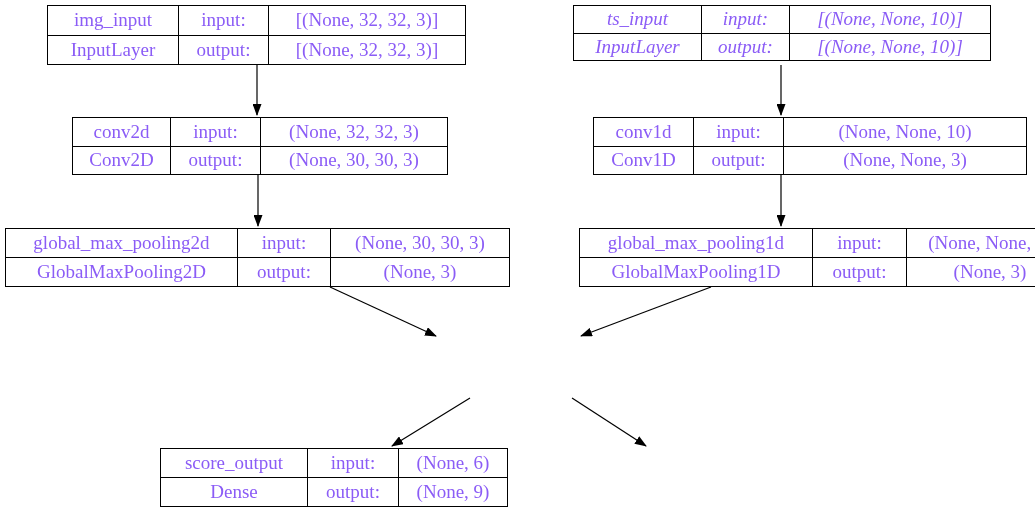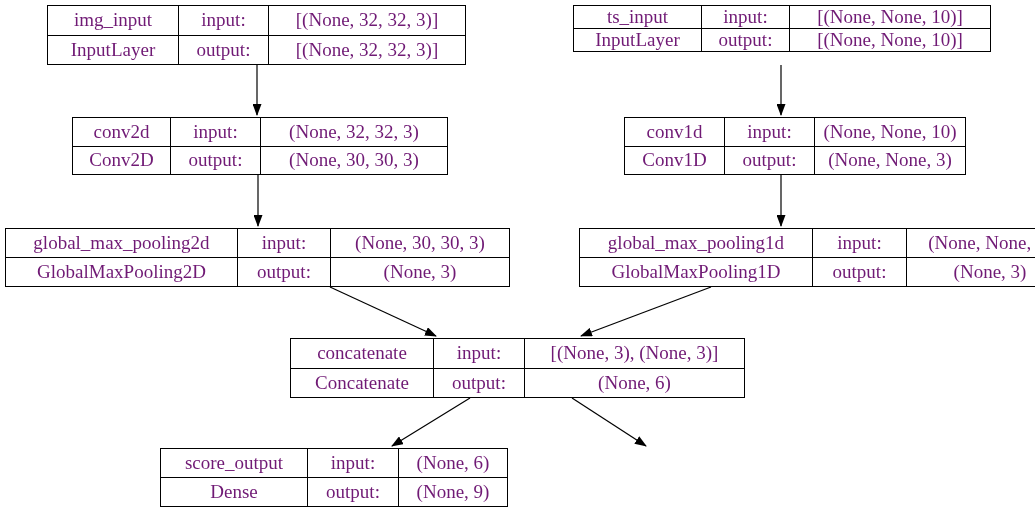--- a/index.html
+++ b/index.html
@@ -11,21 +11,21 @@
     background: #ffffff;
     font-family: "Liberation Serif", serif;
     overflow: hidden;
   }
   table.node {
     position: absolute;
     border-collapse: collapse;
     table-layout: fixed;
     background: #ffffff;
     font-size: 19px;
-    color: #701a75;
+    color: #8b5cf6;
   }
   table.node td {
     border: 1px solid #000000;
     text-align: center;
     vertical-align: middle;
     padding: 0 4px;
     white-space: nowrap;
     overflow: hidden;
   }
   #edges {
@@ -71,21 +71,21 @@
       <td>[(None, 32, 32, 3)]</td>
     </tr>
     <tr>
       <td>InputLayer</td>
       <td>output:</td>
       <td>[(None, 32, 32, 3)]</td>
     </tr>
   </tbody>
     </table>
 
-  <table class="node" style="left:573px; top:5px; width:418px; height:47px;">
+  <table class="node" style="left:573px; top:5px; width:418px; height:56px;font-style:italic;">
     <colgroup>
         <col style="width:128px">
         <col style="width:88px">
         <col>
       </colgroup>
     <tbody>
         <tr>
       <td>ts_input</td>
       <td>input:</td>
       <td>[(None, None, 10)]</td>
@@ -111,21 +111,21 @@
       <td>(None, 32, 32, 3)</td>
     </tr>
     <tr>
       <td>Conv2D</td>
       <td>output:</td>
       <td>(None, 30, 30, 3)</td>
     </tr>
   </tbody>
     </table>
 
-  <table class="node" style="left:624px; top:117px; width:342px; height:58px;">
+  <table class="node" style="left:593px; top:117px; width:434px; height:58px;">
     <colgroup>
         <col style="width:100px">
         <col style="width:90px">
         <col>
       </colgroup>
     <tbody>
         <tr>
       <td>conv1d</td>
       <td>input:</td>
       <td>(None, None, 10)</td>
@@ -171,39 +171,20 @@
       <td>(None, None, 3)</td>
     </tr>
     <tr>
       <td>GlobalMaxPooling1D</td>
       <td>output:</td>
       <td>(None, 3)</td>
     </tr>
   </tbody>
     </table>
 
-  <table class="node" style="left:290px; top:338px; width:455px; height:60px;">
-    <colgroup>
-        <col style="width:143px">
-        <col style="width:91px">
-        <col>
-      </colgroup>
-    <tbody>
-        <tr>
-      <td>concatenate</td>
-      <td>input:</td>
-      <td>[(None, 3), (None, 3)]</td>
-    </tr>
-    <tr>
-      <td>Concatenate</td>
-      <td>output:</td>
-      <td>(None, 6)</td>
-    </tr>
-  </tbody>
-    </table>
 
   <table class="node" style="left:160px; top:448px; width:348px; height:59px;border-radius:22px;">
     <colgroup>
         <col style="width:147px">
         <col style="width:91px">
         <col>
       </colgroup>
     <tbody>
         <tr>
       <td>score_output</td>

